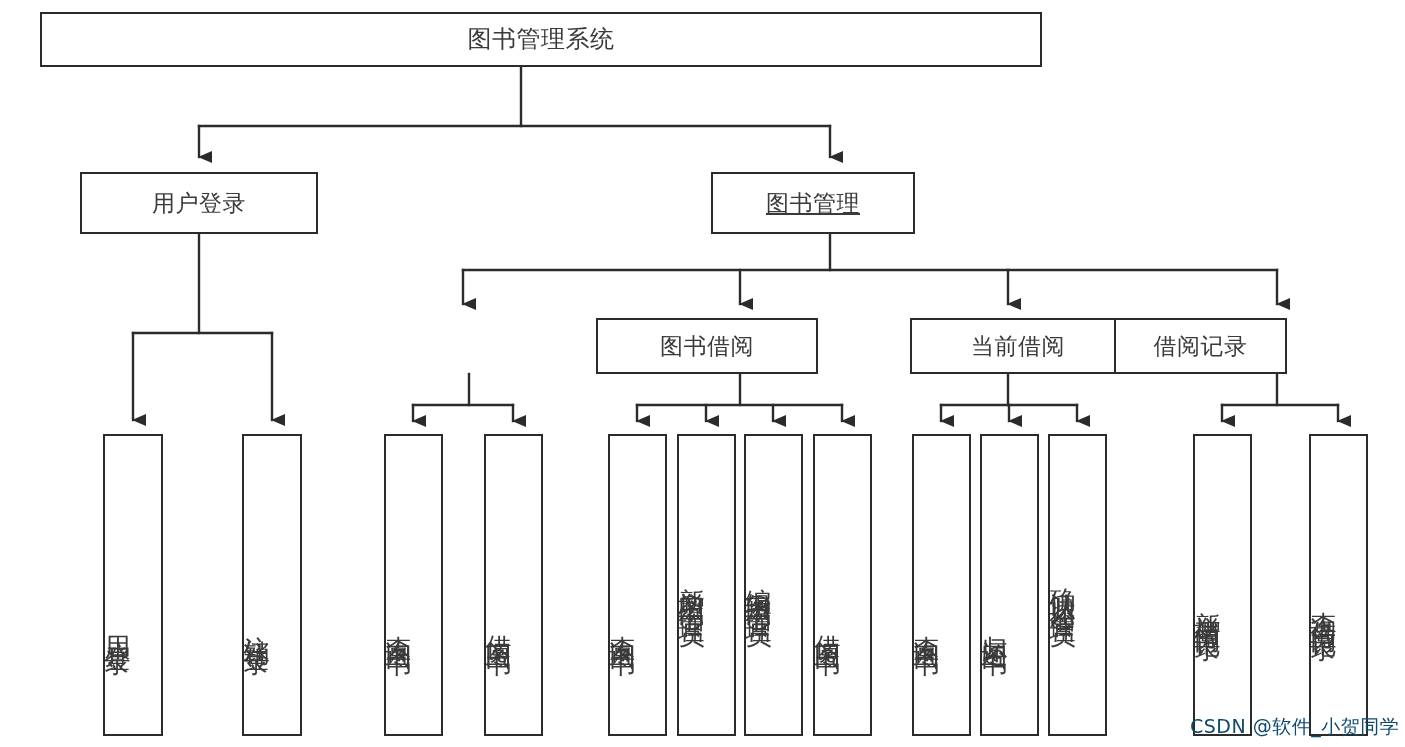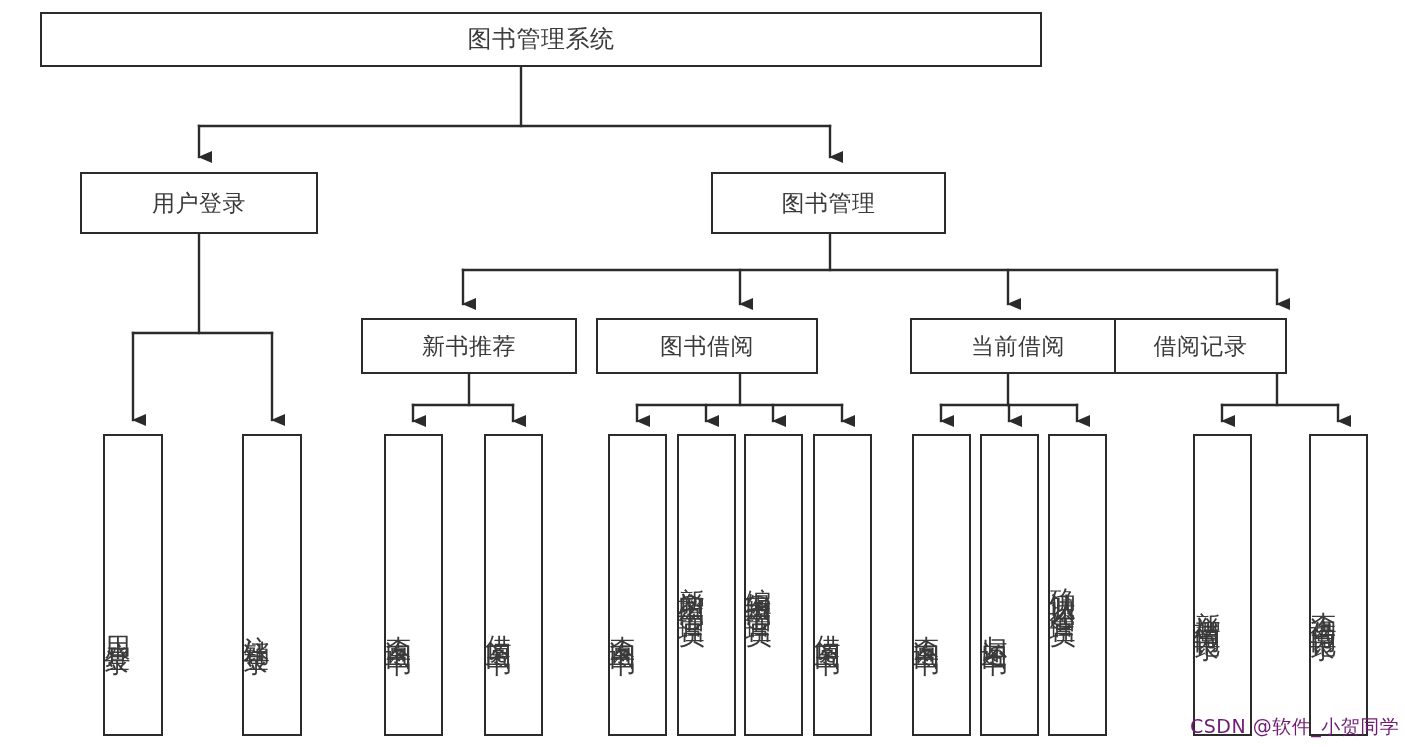--- a/index.html
+++ b/index.html
@@ -61,21 +61,21 @@
     font-size: 26px;
     line-height: 1.0;
     letter-spacing: 5px;
     white-space: nowrap;
   }
   .watermark {
     position: absolute;
     left: 1190px;
     top: 714px;
     font-size: 19px;
-    color: #701a75;
+    color: #0c4a6e;
     letter-spacing: 0.5px;
     white-space: nowrap;
     font-family: "DejaVu Sans", "Liberation Sans", sans-serif;
   }
 </style>
 </head>
 <body>
 
 <div id="stage">
 
@@ -130,27 +130,24 @@
     </g>
   </svg>
 
   <div class="node h root" style="left:20px; top:12px; width:1002px; height:55px;margin-left:20px;">
     <span class="lbl">图书管理系统</span>
   </div>
 
   <div class="node h" style="left:80px; top:172px; width:238px; height:62px;">
     <span class="lbl">用户登录</span>
   </div>
-  <div class="node h" style="left:711px; top:172px; width:235px; height:62px;">
+  <div class="node h" style="left:711px; top:172px; width:204px; height:62px;text-decoration:underline;">
     <span class="lbl">图书管理</span>
   </div>
 
-  <div class="node h" style="left:361px; top:318px; width:216px; height:56px;">
-    <span class="lbl">新书推荐</span>
-  </div>
   <div class="node h" style="left:596px; top:318px; width:222px; height:56px;">
     <span class="lbl">图书借阅</span>
   </div>
   <div class="node h" style="left:901px; top:318px; width:216px; height:56px;margin-left:9px;">
     <span class="lbl">当前借阅</span>
   </div>
   <div class="node h" style="left:1114px; top:318px; width:173px; height:56px;">
     <span class="lbl">借阅记录</span>
   </div>
 

